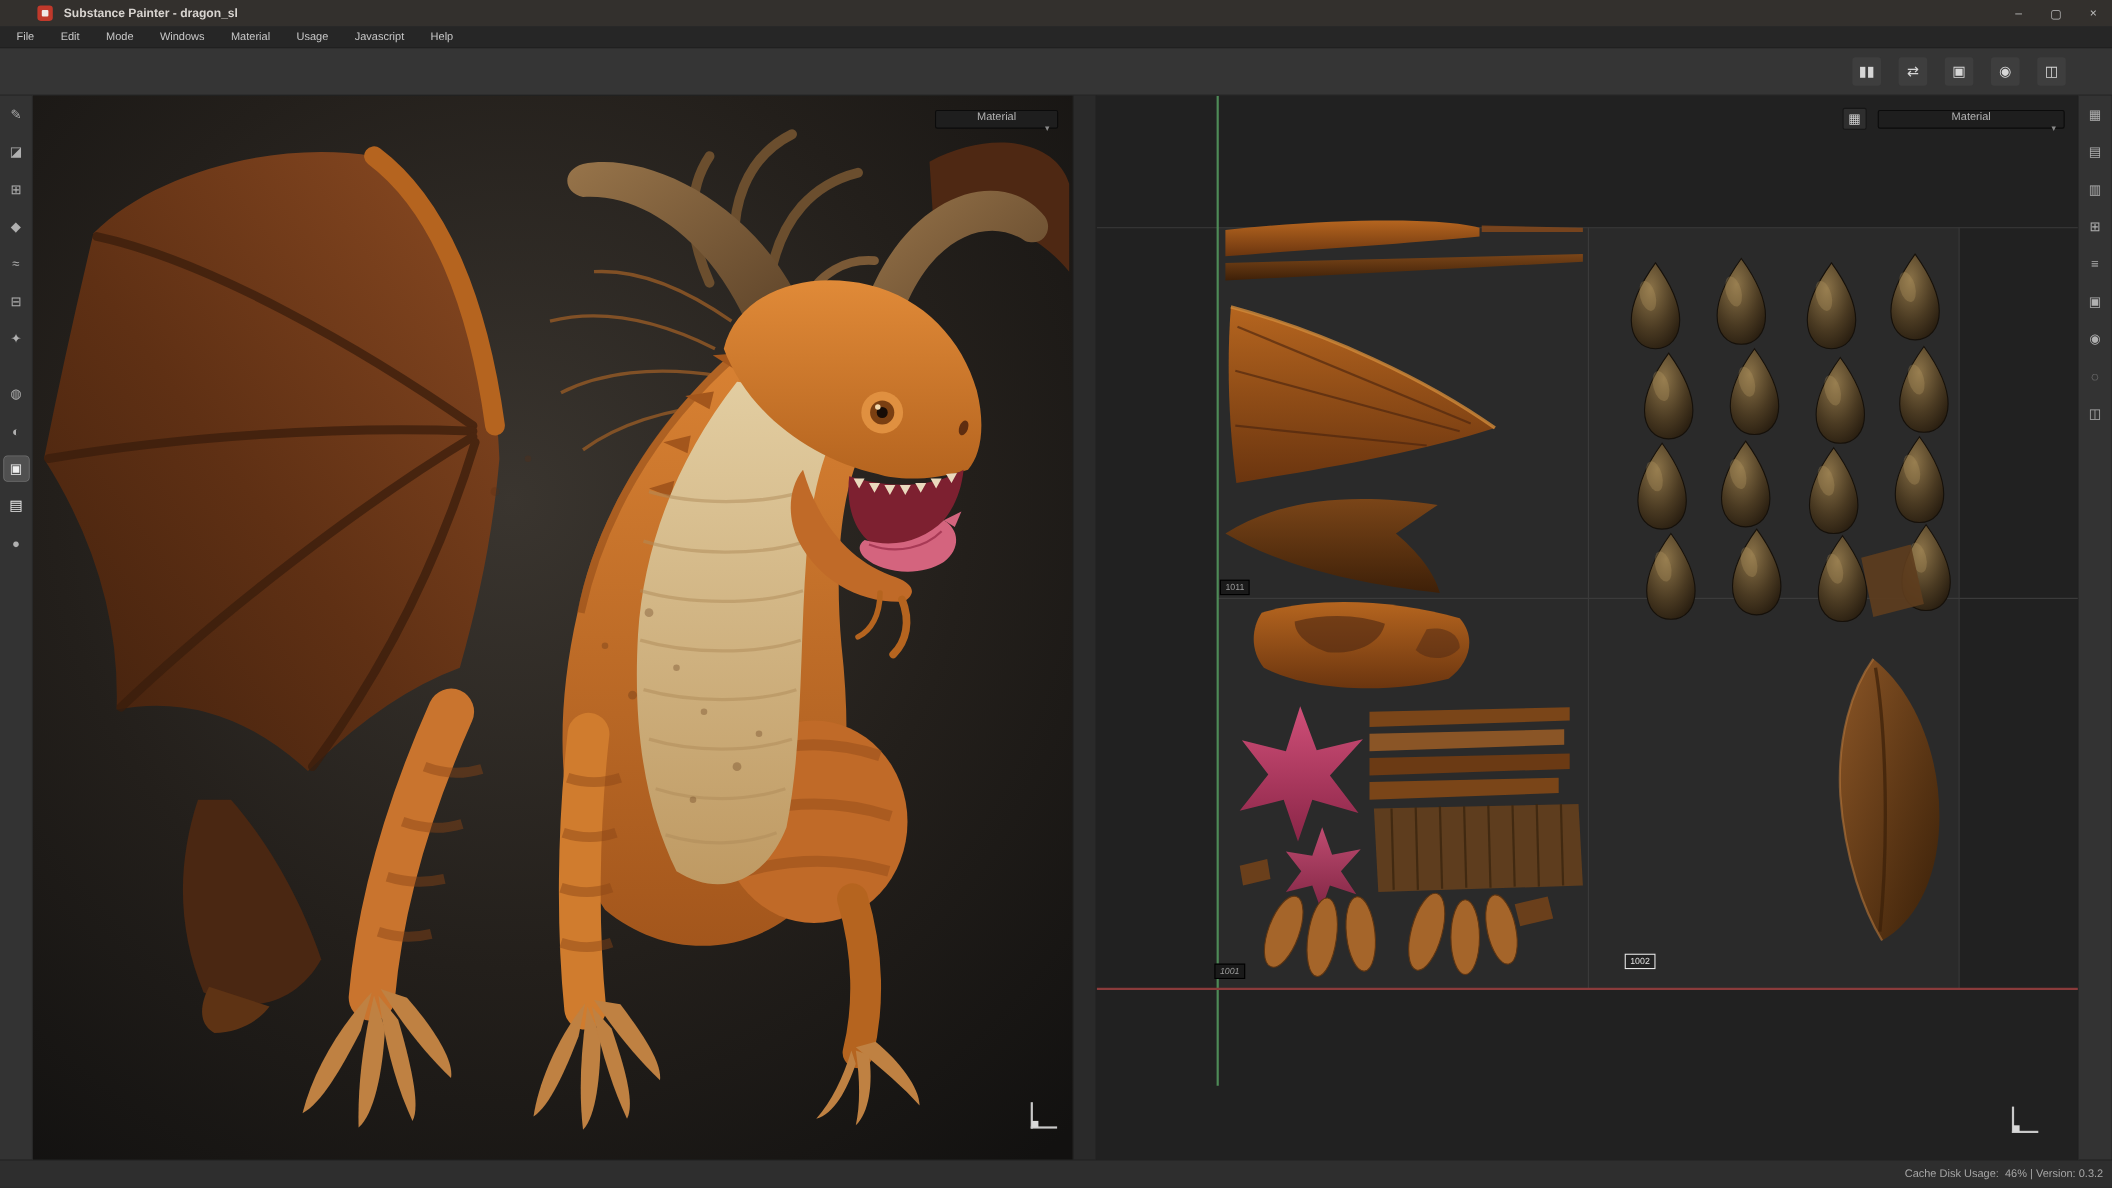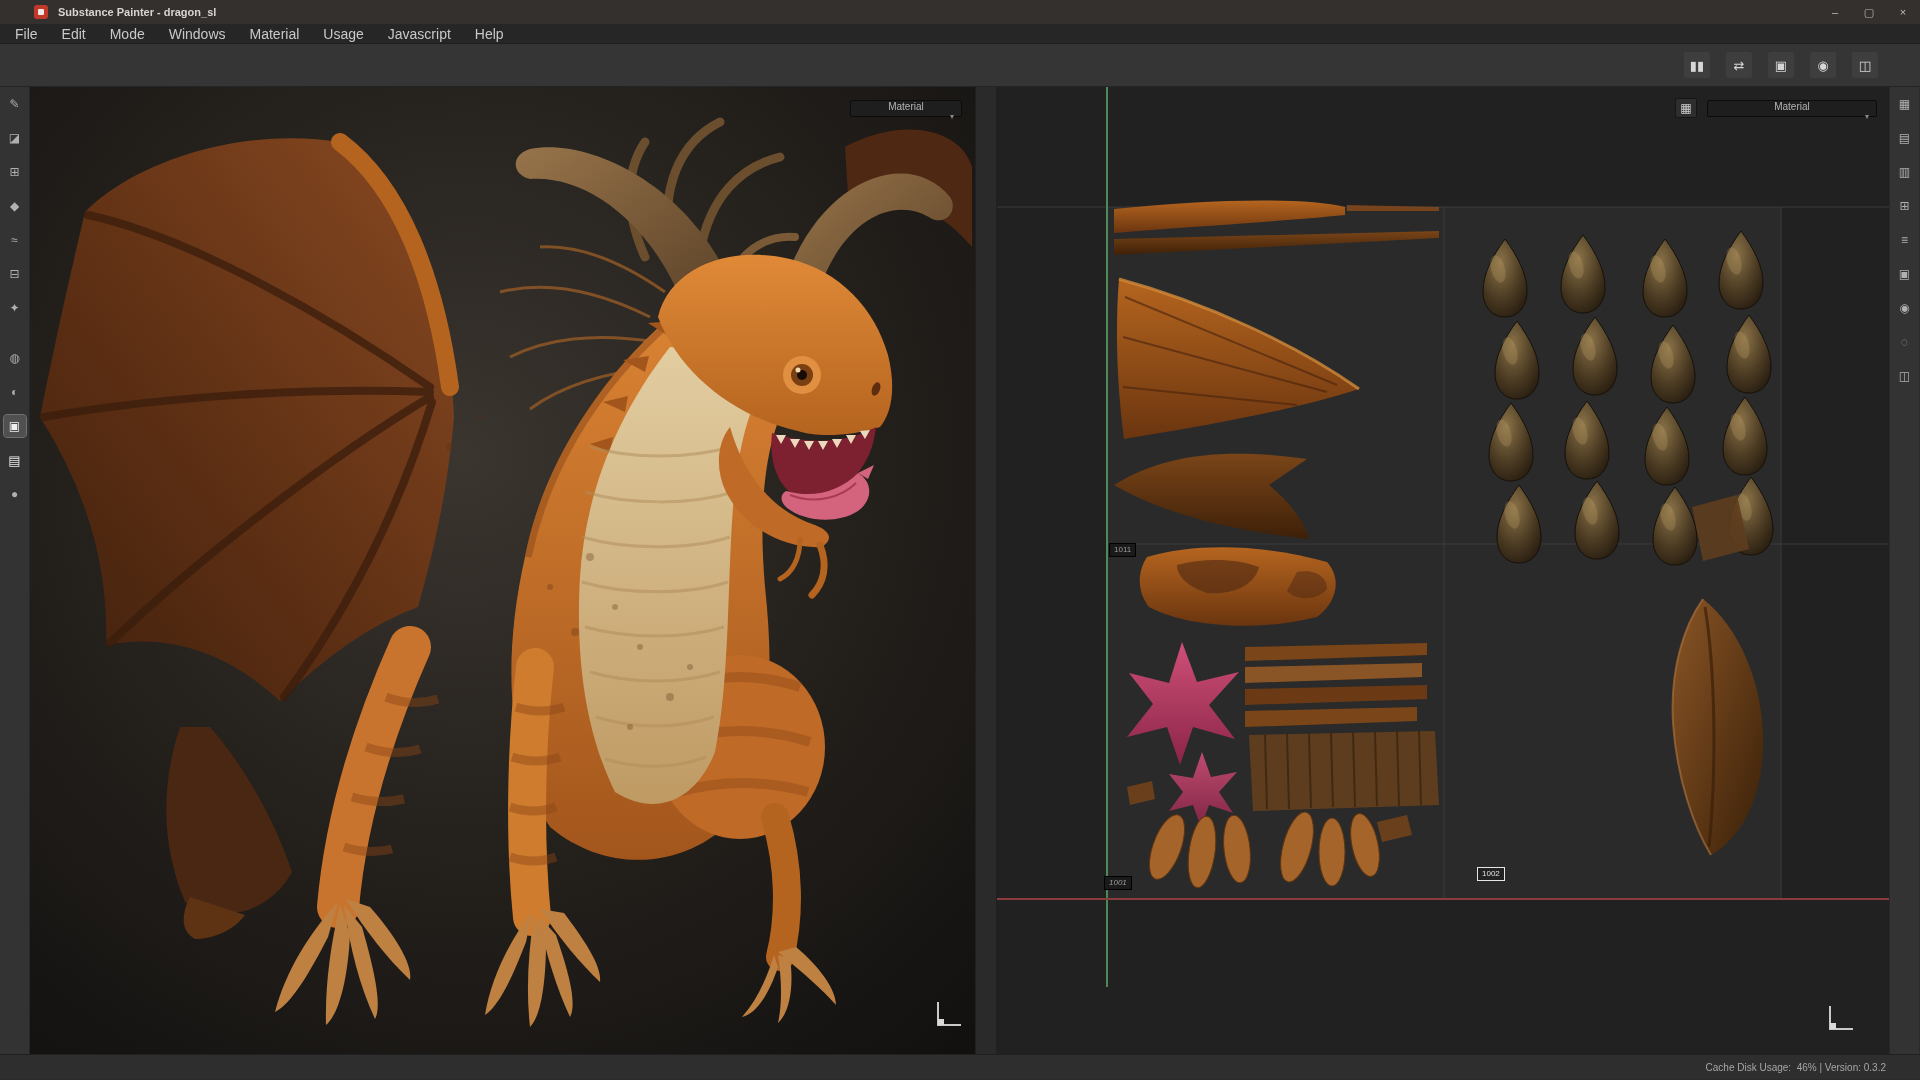--- a/index.html
+++ b/index.html
@@ -12,21 +12,21 @@
     border-radius:3px; display:flex; align-items:center; justify-content:center; }
   .app-icon::after { content:""; width:6px; height:6px; background:#f0e8e6; border-radius:1px; }
   .win-title { color:#d8d4d0; font-size:11px; margin-left:10px;font-weight:bold; }
   .win-controls { margin-left:auto; display:flex; }
   .win-btn { width:34px; height:24px; color:#bdbdbd; font-size:11px;
     display:flex; align-items:center; justify-content:center; }
 
   
   .menubar { height:20px; background:#262626; display:flex; align-items:center;
     border-bottom:1px solid #1e1e1e; }
-  .menu-item { color:#c8c8c8; font-size:14px; padding:0 12px; height:20px;
+  .menu-item { color:#c8c8c8; font-size:10px; padding:0 12px; height:20px;
     display:flex; align-items:center; }
   .menu-item:first-child { margin-left:3px; }
 
   
   .toolbar { height:43px; background:#353535; display:flex; align-items:center;
     border-bottom:1px solid #242424; }
   .toolbar-right { margin-left:auto; margin-right:42px; display:flex; gap:16px; }
   .tb-icon { width:26px; height:26px; border-radius:3px; color:#d6d6d6; font-size:13px;
     display:flex; align-items:center; justify-content:center; background:#3e3e3e; }
 
@@ -63,21 +63,21 @@
   .gz-3d { right:14px; bottom:28px; }
   .gz-2d { right:36px; bottom:24px; }
 
   .tile-label { position:absolute; font-size:8px; line-height:10px; padding:1px 4px;
     background:#1a1a1a; color:#9a9a9a; border:1px solid #000; }
   .tile-label.selected { border-color:#e6e6e6; color:#e0e0e0; background:#222; }
 
   
   .statusbar { height:25px; background:#2e2e2e; border-top:1px solid #202020;
     display:flex; align-items:center; justify-content:flex-end; }
-  .status-text { color:#a6a6a6; font-size:10px; margin-right:34px; white-space:pre; }
+  .status-text { color:#a6a6a6; font-size:10px; margin-right:8px; white-space:pre; }
 </style>
 </head>
 <body>
 
 <div class="titlebar">
   <div class="app-icon"></div>
   <div class="win-title">Substance Painter - dragon_sl</div>
   <div class="win-controls">
     <div class="win-btn">–</div>
     <div class="win-btn">▢</div>
@@ -396,21 +396,21 @@
       </g>
     </svg>
     <div class="tex-btn">▦</div>
     <div class="dropdown dd-2d">
       <span>Material</span>
       <span class="chev">▾</span>
     </div>
     <div class="gizmo gz-2d">
         <i></i>
       </div>
-  <div class="tile-label" style="left: 112px; top: 456px;">1011</div>
+  <div class="tile-label" style="left: 112px; top: 440px;">1011</div>
       <div class="tile-label" style="left: 107px; top: 789px; font-style: italic;">1001</div>
       <div class="tile-label selected" style="left: 480px; top: 780px;">1002</div>
     </div>
 
   <div class="rail rail-right" id="right-rail">
       <div class="icon">▦</div>
       <div class="icon">▤</div>
       <div class="icon">▥</div>
       <div class="icon">⊞</div>
       <div class="icon">≡</div>

